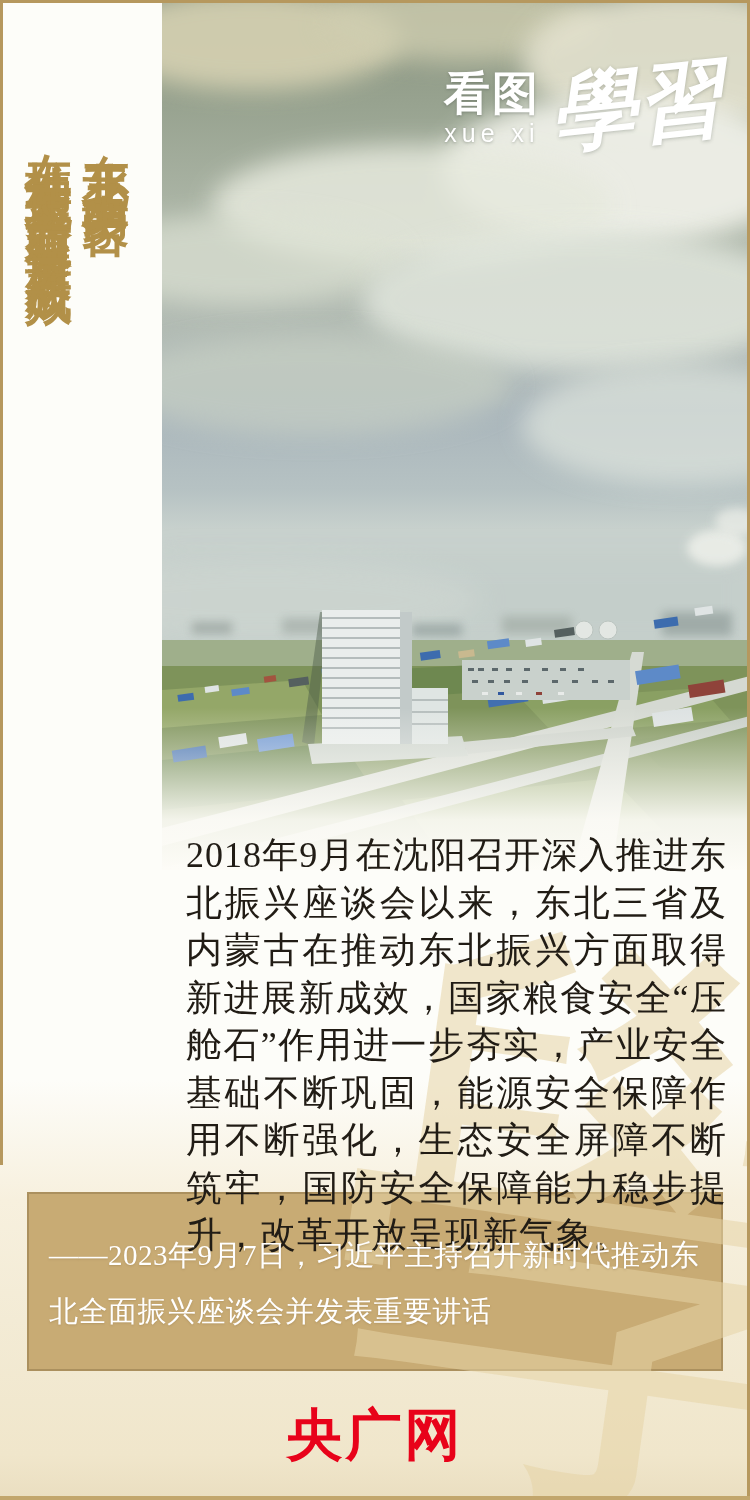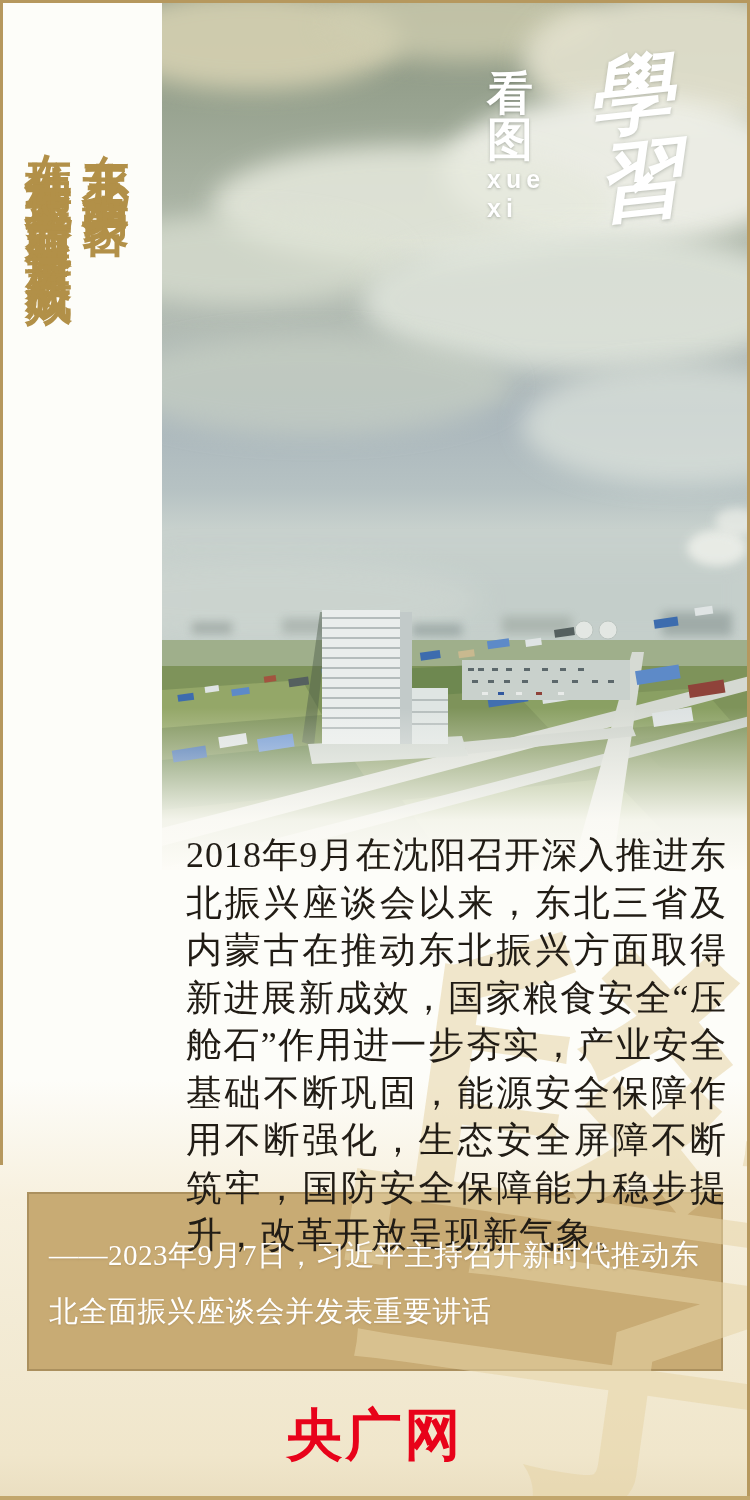--- a/index.html
+++ b/index.html
@@ -11,24 +11,24 @@
   
   .frame{position:absolute;background:#b6985e;z-index:6;}
   .frame.top{left:0;top:0;width:750px;height:3px;}
   .frame.left{left:0;top:0;width:3px;height:1165px;}
   .frame.right{left:747px;top:0;width:3px;height:1500px;}
   .frame.bottom{left:0;top:1496px;width:750px;height:4px;background:#c2a66c;}
   
   .photo-wrap{position:absolute;left:162px;top:0;width:588px;height:870px;z-index:1;}
   .photo-wrap svg{display:block;}
   
-  .logo{position:absolute;left:487px;top:42px;z-index:4;color:#ffffff;display:flex;align-items:center;}
+  .logo{position:absolute;left:444px;top:42px;z-index:4;color:#ffffff;display:flex;align-items:flex-end;}
   .logo-left{display:flex;flex-direction:column;align-items:center;margin-top:28px;}
   .logo-cn{font-family:"Liberation Sans","DejaVu Sans",sans-serif;font-weight:700;font-size:46px;letter-spacing:2px;line-height:1;text-shadow:0 1px 3px rgba(60,70,60,.35);}
-  .logo-py{font-family:"Liberation Sans","DejaVu Sans",sans-serif;font-weight:700;font-size:25px;letter-spacing:5px;margin-top:3px;text-shadow:0 1px 3px rgba(60,70,60,.35);}
+  .logo-py{font-family:"Liberation Sans","DejaVu Sans",sans-serif;font-weight:400;font-size:25px;letter-spacing:5px;margin-top:3px;text-shadow:0 1px 3px rgba(60,70,60,.35);}
   .logo-script{font-family:"DejaVu Serif","Liberation Serif",serif;font-style:italic;font-weight:700;font-size:86px;line-height:1;transform:rotate(-6deg);margin-left:10px;text-shadow:0 1px 4px rgba(60,70,60,.3);}
   
   .vtitle{
     position:absolute;left:20px;top:116px;height:960px;z-index:3;
     writing-mode:vertical-rl;text-orientation:upright;
     color:#b29048;font-weight:700;font-size:47px;line-height:57px;letter-spacing:8px;
   }
   .vtitle .col{margin:0;}
   
   .body-text{

